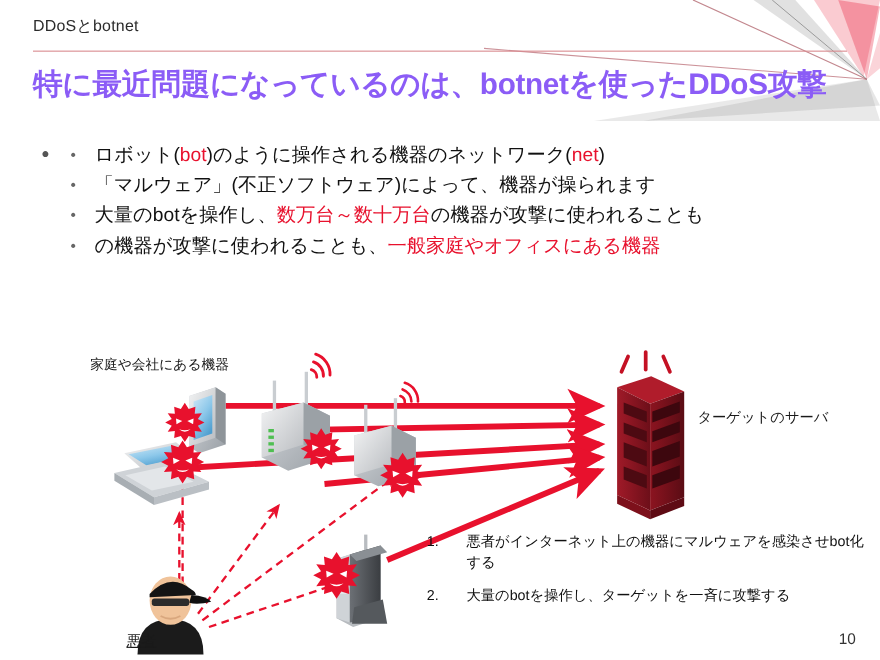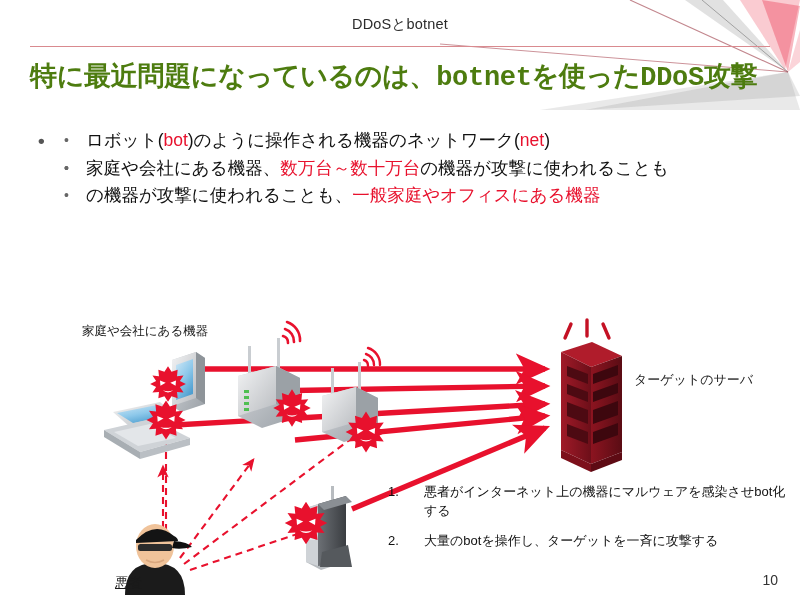--- a/index.html
+++ b/index.html
@@ -22,44 +22,42 @@
     top: 0; right: 0;
     width: 360px; height: 110px;
     pointer-events: none;
   }
 
   
   #header {
     position: absolute;
     left: 30px; top: 14px;
     width: 740px;
-    text-align: center;
   }
   #breadcrumb {
     font-size: 14.5px;
     color: #2b2b2b;
     letter-spacing: 0.2px;
     line-height: 20px;
   }
   #header-rule {
     position: absolute;
     left: 30px; top: 46px;
     width: 740px; height: 1px;
     background: #d98a8f;
   }
   #page-title {
     position: absolute;
     left: 30px; top: 58px;
     width: 750px;
     font-size: 27px;
     font-weight: bold;
-    color: #4d7c0f;
+    color: #8b5cf6;
     letter-spacing: -0.3px;
     white-space: nowrap;
-    font-family: Liberation Mono, monospace;
   }
 
   
   #content { position: absolute; left: 30px; top: 126px; width: 745px; }
 
   .l1 {
     position: relative;
     padding-left: 32px;
     font-size: 21px;
     font-weight: bold;
@@ -159,22 +157,22 @@
 </div>
 <div id="header-rule"></div>
 <div id="page-title">特に最近問題になっているのは、botnetを使ったDDoS攻撃</div>
 
 <div id="content">
   <div class="l1">
     <span class="bullet">•</span>
   </div>
   <div id="sub-bullets">
       <div class="l2"><span class="bullet">•</span><span><span>ロボット(</span><span class="red">bot</span><span>)のように操作される機器のネットワーク(</span><span class="red">net</span><span>)</span></span></div>
-      <div class="l2"><span class="bullet">•</span></div>
-      <div class="l2"><span class="bullet">•</span><span><span>家庭や会社にある機器、</span><span class="red">数万台～数十万台</span><span>の機器が攻撃に使われることも</span></span></div>
+      <div class="l2"><span class="bullet">•</span><span><span>「マルウェア」(不正ソフトウェア)によって、機器が操られます</span></span></div>
+      <div class="l2"><span class="bullet">•</span><span><span>大量のbotを操作し、</span><span class="red">数万台～数十万台</span><span>の機器が攻撃に使われることも</span></span></div>
       <div class="l2"><span class="bullet">•</span><span><span>の機器が攻撃に使われることも、</span><span class="red">一般家庭やオフィスにある機器</span></span></div>
     </div>
 </div>
 
 <div id="diagram">
 
   <svg width="800" height="288" viewBox="0 0 800 288">
     <defs>
       <linearGradient id="gMetalT" x1="0" y1="0" x2="1" y2="1">
         <stop offset="0%" stop-color="#f2f3f4"></stop>

